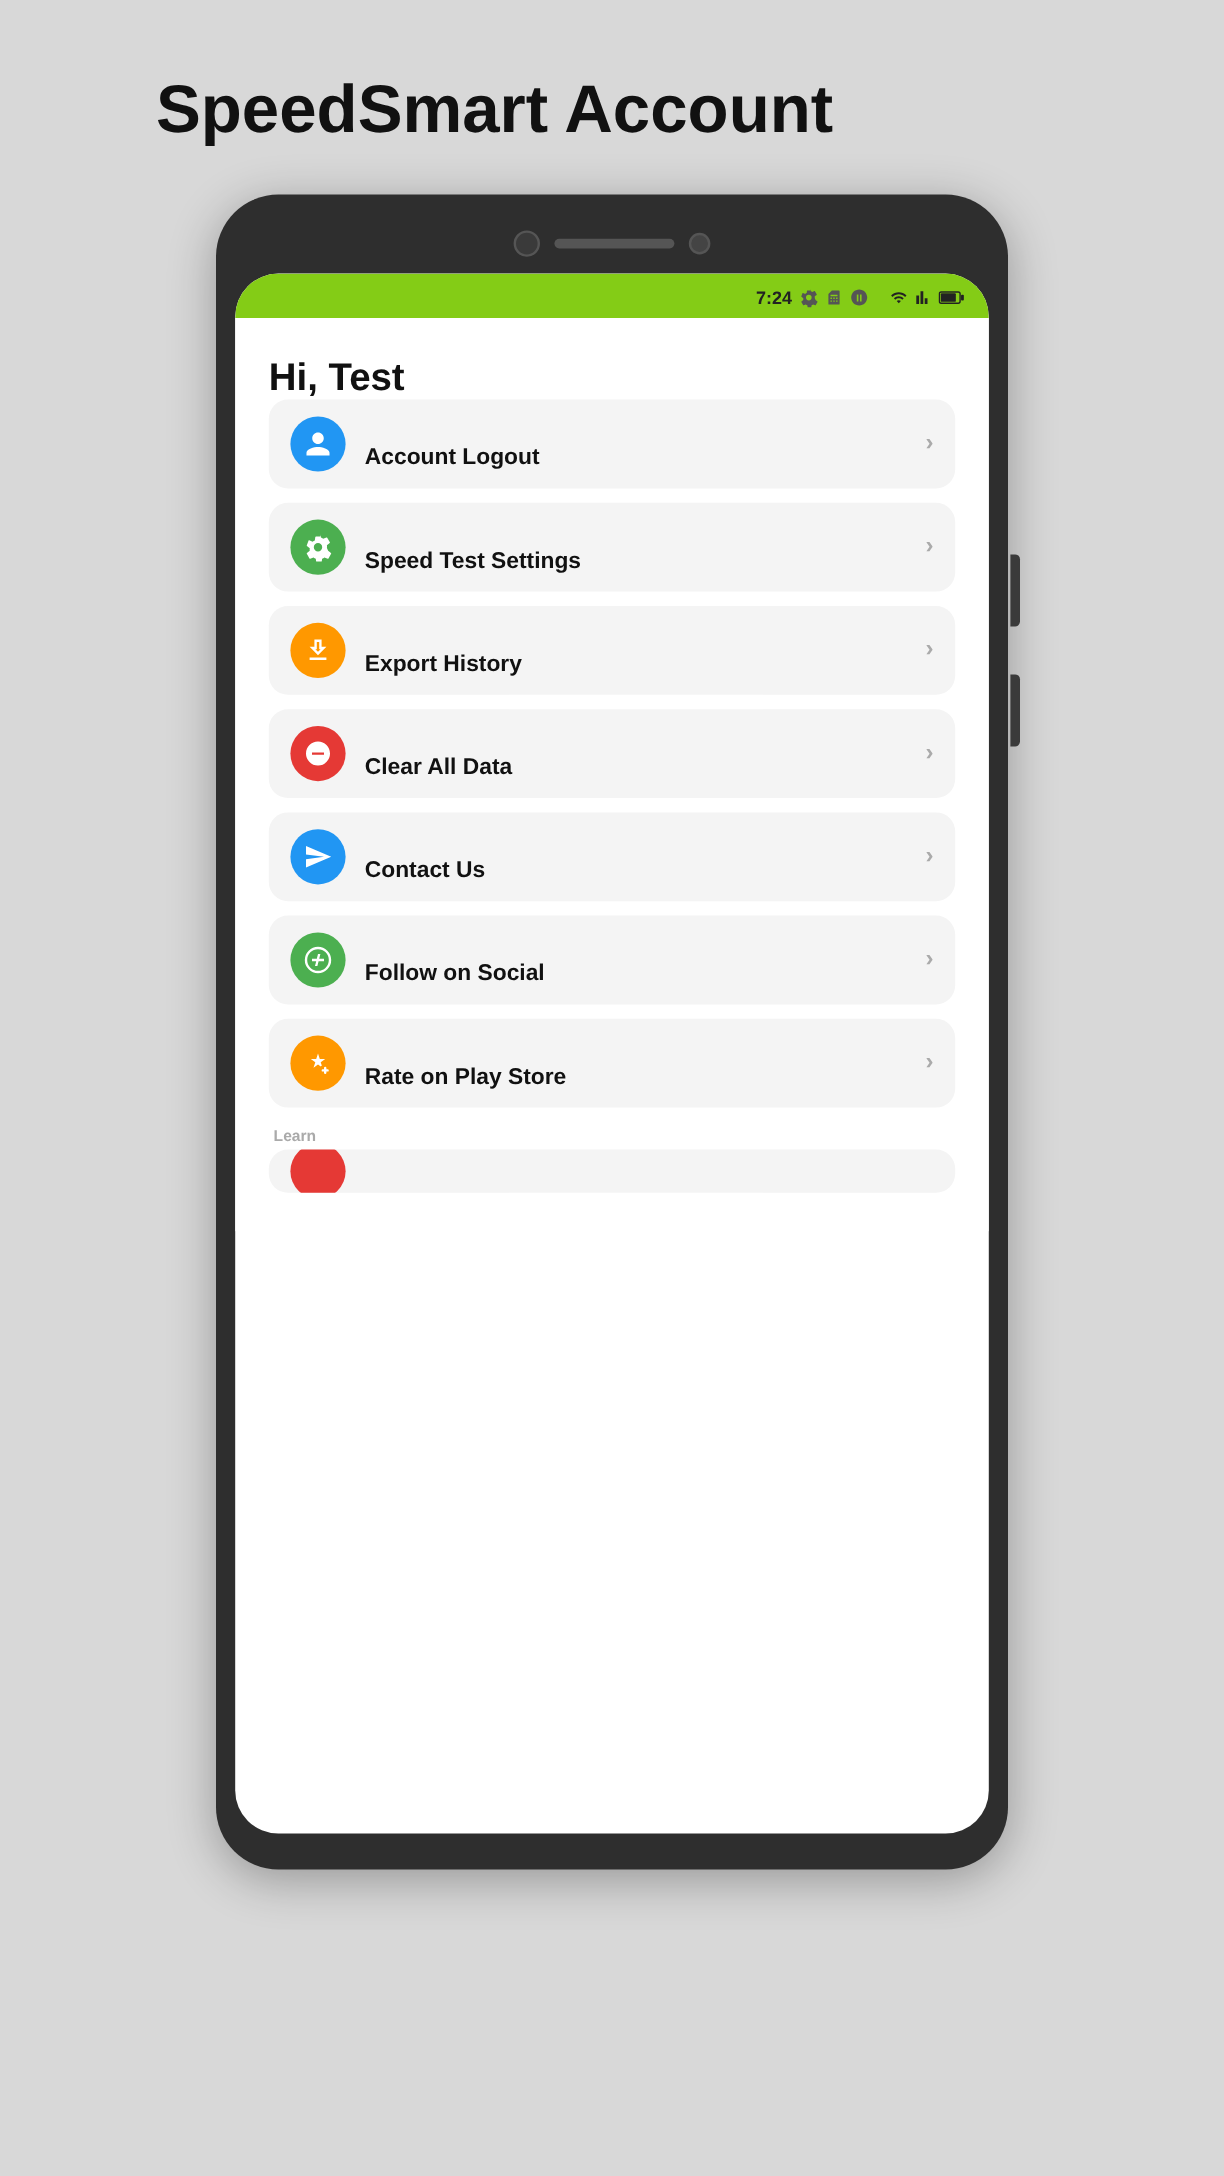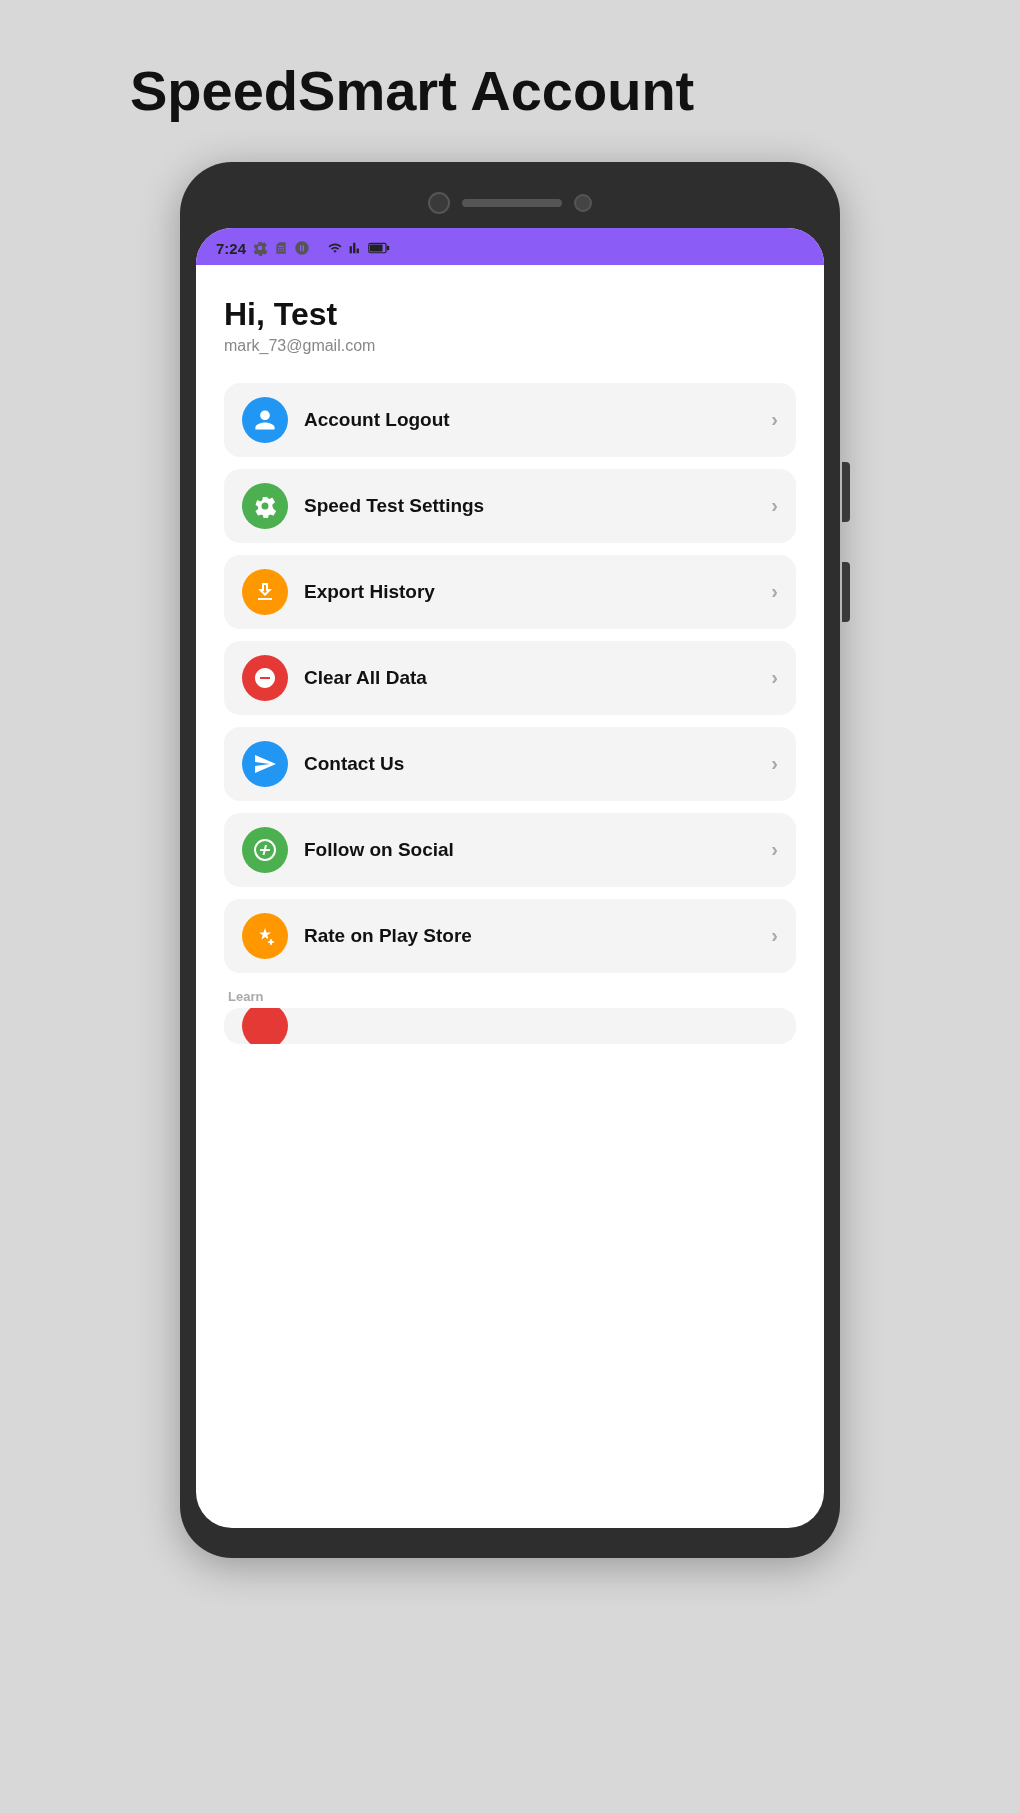--- a/index.html
+++ b/index.html
@@ -68,24 +68,24 @@
     .phone-screen {
       background: #fff;
       border-radius: 36px;
       overflow: hidden;
       min-height: 1300px;
     }
 
     
     .status-bar {
       display: flex;
-      justify-content: flex-start;
+      justify-content: flex-end;
       align-items: center;
       padding: 12px 20px 8px 20px;
-      background: #8b5cf6;
+      background: #84cc16;
       gap: 16px;
     }
 
     .status-left {
       display: flex;
       align-items: center;
       gap: 6px;
       font-size: 15px;
       font-weight: 600;
       color: #222;
@@ -124,21 +124,21 @@
       justify-content: space-between;
       background: #f4f4f4;
       border-radius: 16px;
       padding: 14px 18px;
       margin-bottom: 12px;
       cursor: pointer;
     }
 
     .menu-item-left {
       display: flex;
-      align-items: center;
+      align-items: flex-end;
       gap: 16px;
     }
 
     .menu-icon-circle {
       width: 46px;
       height: 46px;
       border-radius: 50%;
       display: flex;
       align-items: center;
       justify-content: center;
@@ -260,21 +260,20 @@
           <rect x="1" y="1" width="22" height="12" rx="2" ry="2" stroke="#222" stroke-width="1.5" fill="none"></rect>
           <rect x="2.5" y="2.5" width="16" height="9" rx="1" fill="#222"></rect>
           <rect x="24" y="4" width="3" height="6" rx="1" fill="#222"></rect>
         </svg>
       </div>
     </div>
 
     <div class="screen-content">
 
       <div class="greeting-name">Hi, Test</div>
-      <div class="greeting-email">mark_73@gmail.com</div>
 
       <div class="menu-item">
         <div class="menu-item-left">
           <div class="menu-icon-circle" style="background:#2196F3;">
             <svg viewBox="0 0 24 24">
                 <path d="M12 12c2.7 0 4.8-2.1 4.8-4.8S14.7 2.4 12 2.4 7.2 4.5 7.2 7.2 9.3 12 12 12zm0 2.4c-3.2 0-9.6 1.6-9.6 4.8v2.4h19.2v-2.4c0-3.2-6.4-4.8-9.6-4.8z"></path>
               </svg>
           </div>
           <span class="menu-label">Account Logout</span>
         </div>

